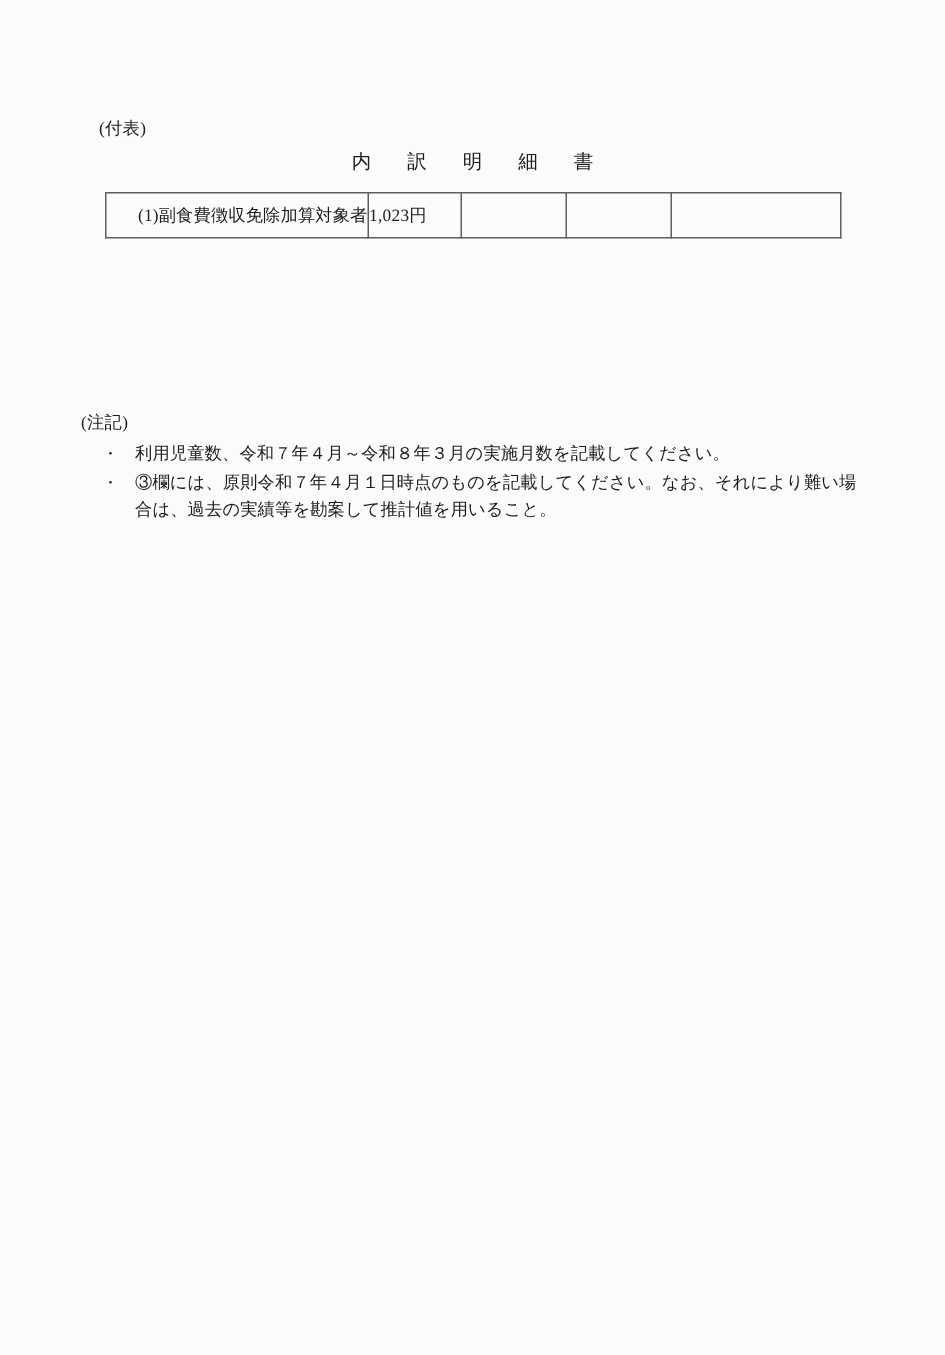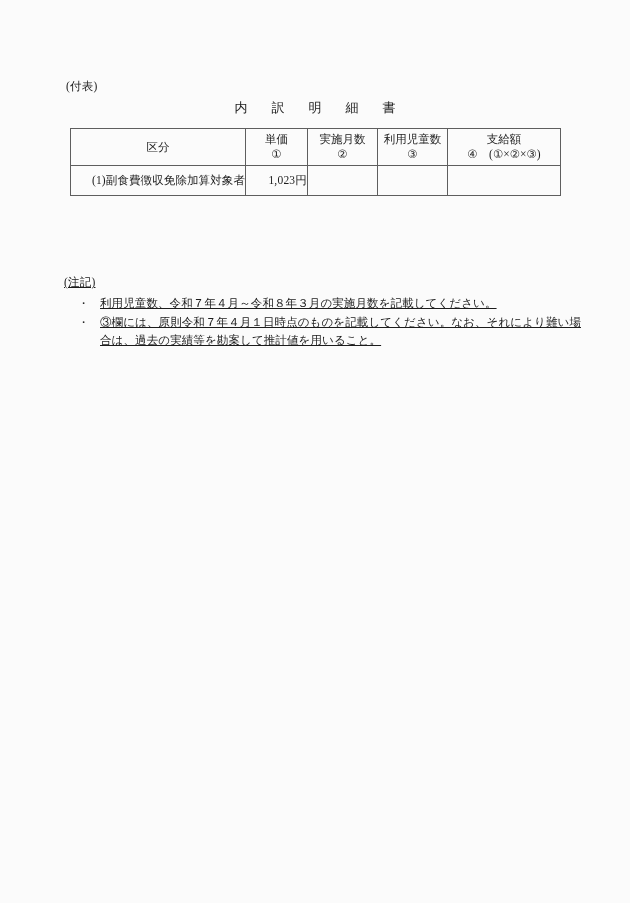--- a/index.html
+++ b/index.html
@@ -88,42 +88,40 @@
   .body-row-cell {
     height: 29px;
   }
   .cell-label {
     text-align: right;
     padding-left: 7px;
     white-space: nowrap;
     letter-spacing: 0.1px;
   }
   .cell-price {
-    text-align: right;
     padding-right: 7px;
     white-space: nowrap;
     letter-spacing: 0.2px;
   }
   .cell-blank {
     text-align: center;
   }
   .total-cell {
     height: 31px;
     text-align: center;
     letter-spacing: 1px;
   }
 
   
   .notes {
     position: absolute;
-    left: 64px;
+    left: 54px;
     top: 274px;
     width: 520px;
     font-size: 11.5px;
-    text-decoration: underline;
   }
   .notes-heading {
     line-height: 17px;
     letter-spacing: 0.2px;
     white-space: nowrap;
   }
   .note-list {
     margin: 3px 0 0 0;
     padding: 0;
     list-style: none;
@@ -156,41 +154,20 @@
 
   <table class="detail-table">
     <colgroup>
       <col class="col-kubun">
       <col class="col-tanka">
       <col class="col-tsuki">
       <col class="col-jido">
       <col class="col-kyukyu">
     </colgroup>
     <tbody>
-      <tr>
-        <td class="head-cell">
-          <span class="hl1">区分</span>
-        </td>
-        <td class="head-cell">
-          <span class="hl1">単価</span>
-          <span class="hl2">①</span>
-        </td>
-        <td class="head-cell">
-          <span class="hl1">実施月数</span>
-          <span class="hl2">②</span>
-        </td>
-        <td class="head-cell">
-          <span class="hl1">利用児童数</span>
-          <span class="hl2">③</span>
-        </td>
-        <td class="head-cell kyukyu">
-          <span class="hl1">支給額</span>
-          <span class="hl2">④　(①×②×③)</span>
-        </td>
-      </tr>
 
       <tr class="body-row">
         <td class="body-row-cell cell-label">(1)副食費徴収免除加算対象者</td>
         <td class="body-row-cell cell-price">1,023円</td>
         <td class="body-row-cell cell-blank"></td>
         <td class="body-row-cell cell-blank"></td>
         <td class="body-row-cell cell-blank"></td>
       </tr>
 
 

